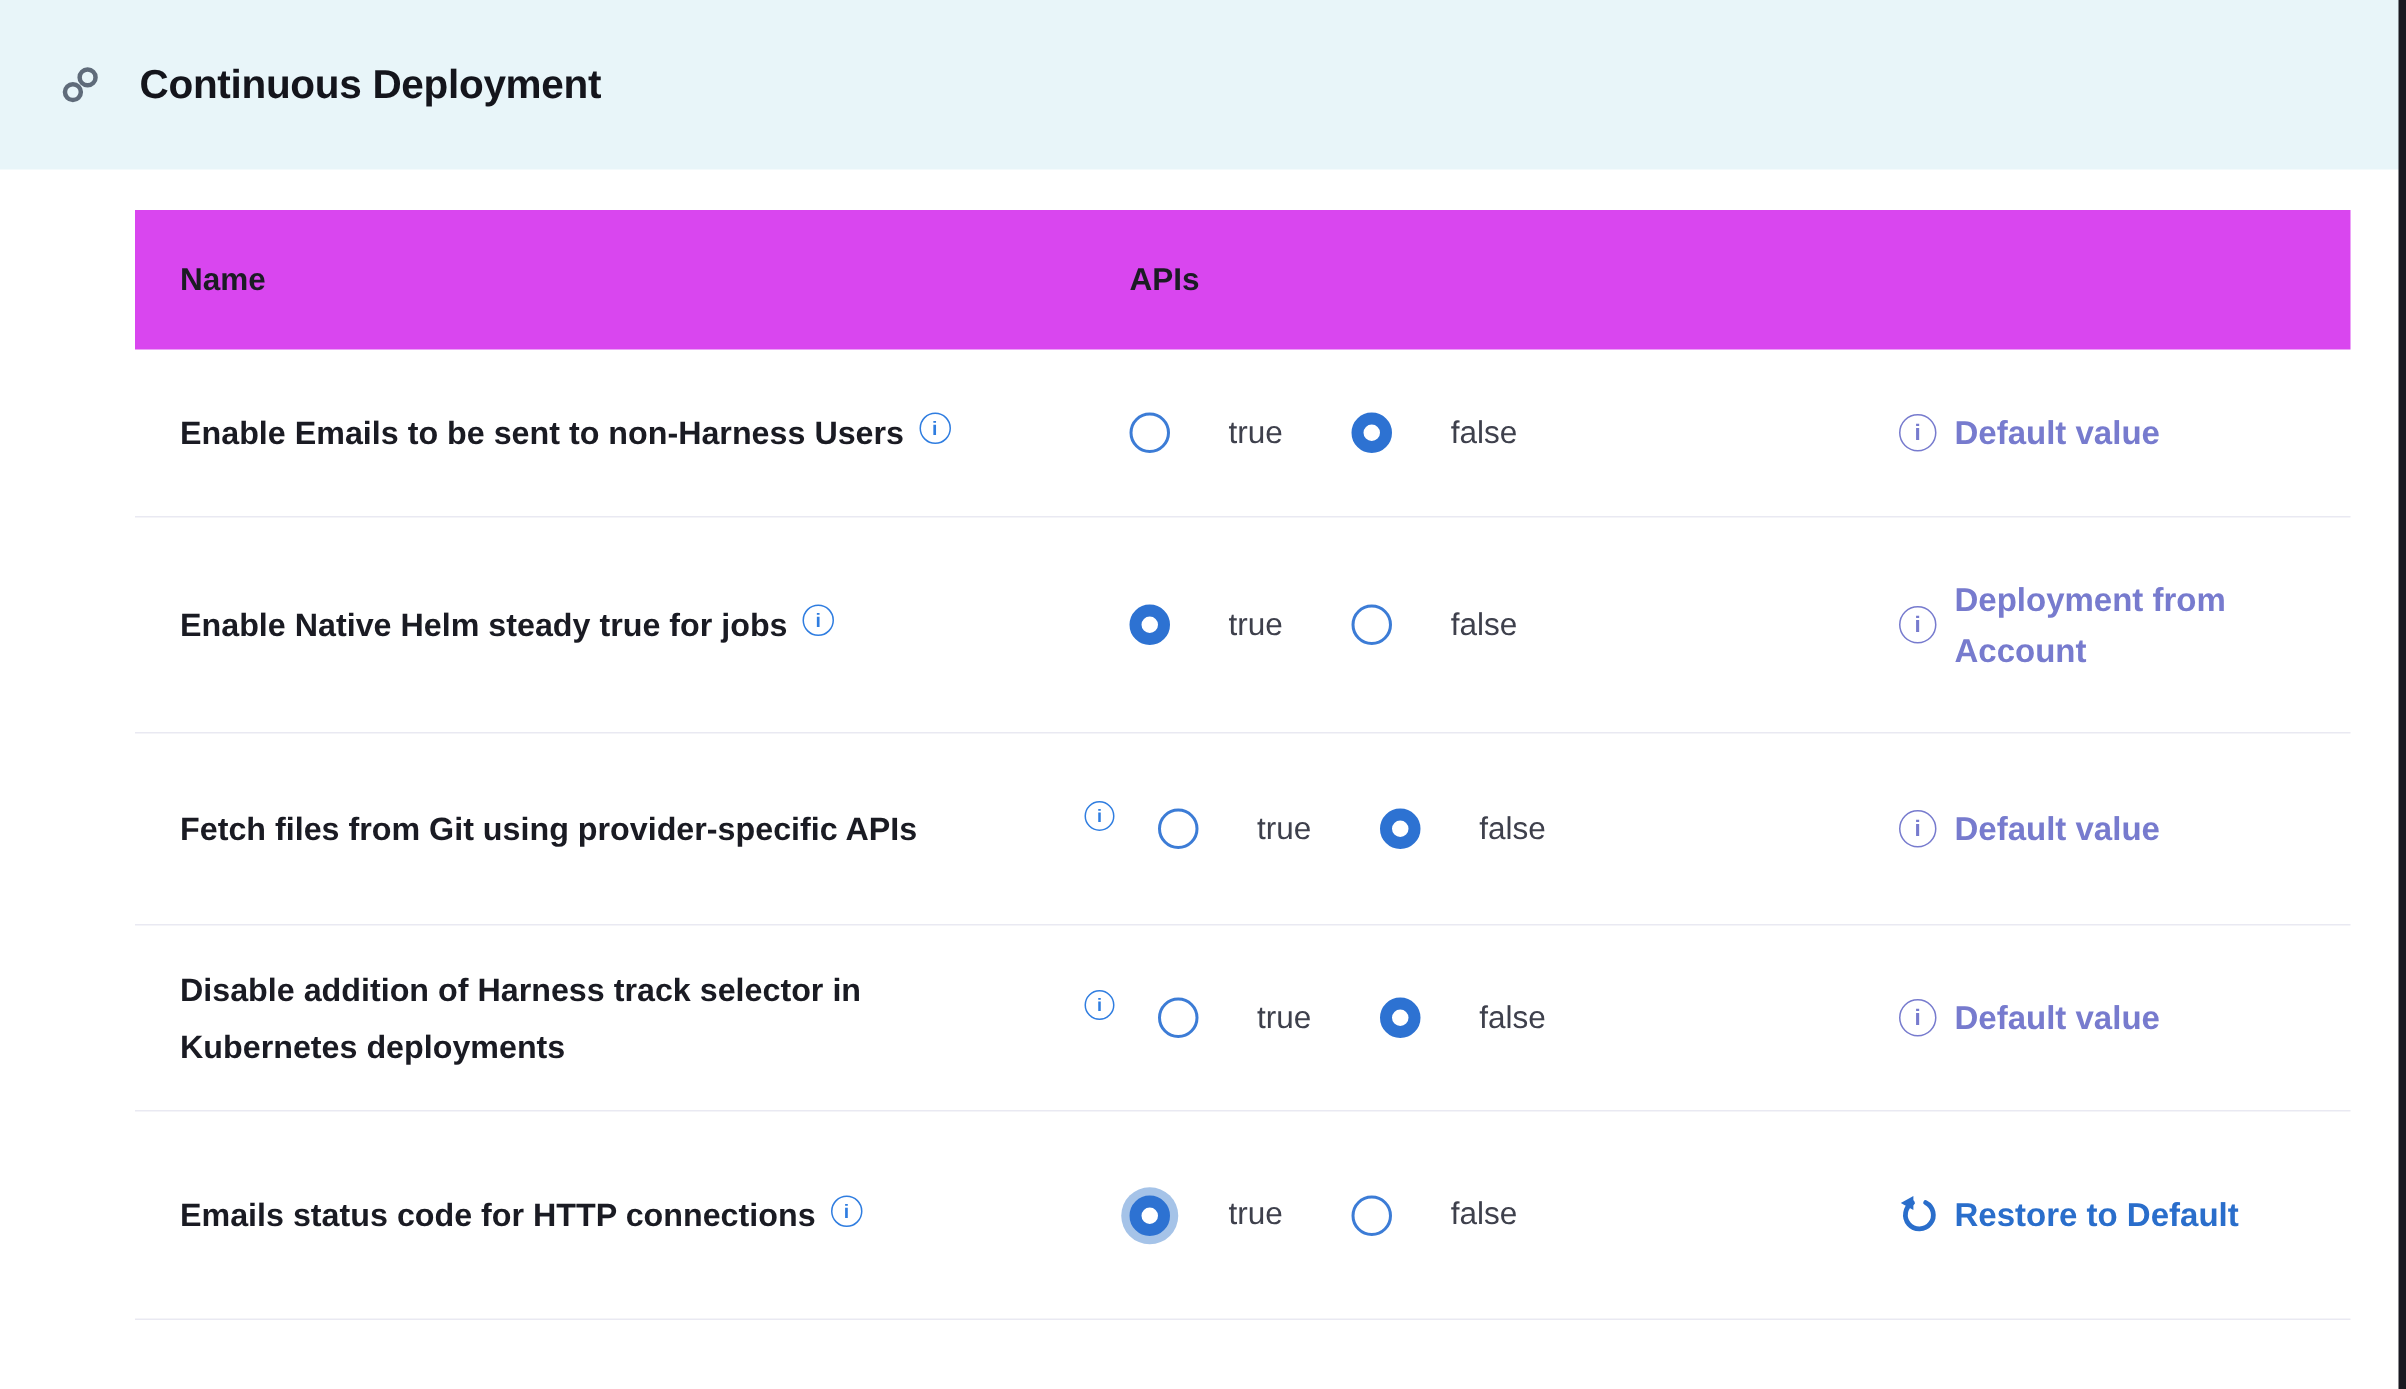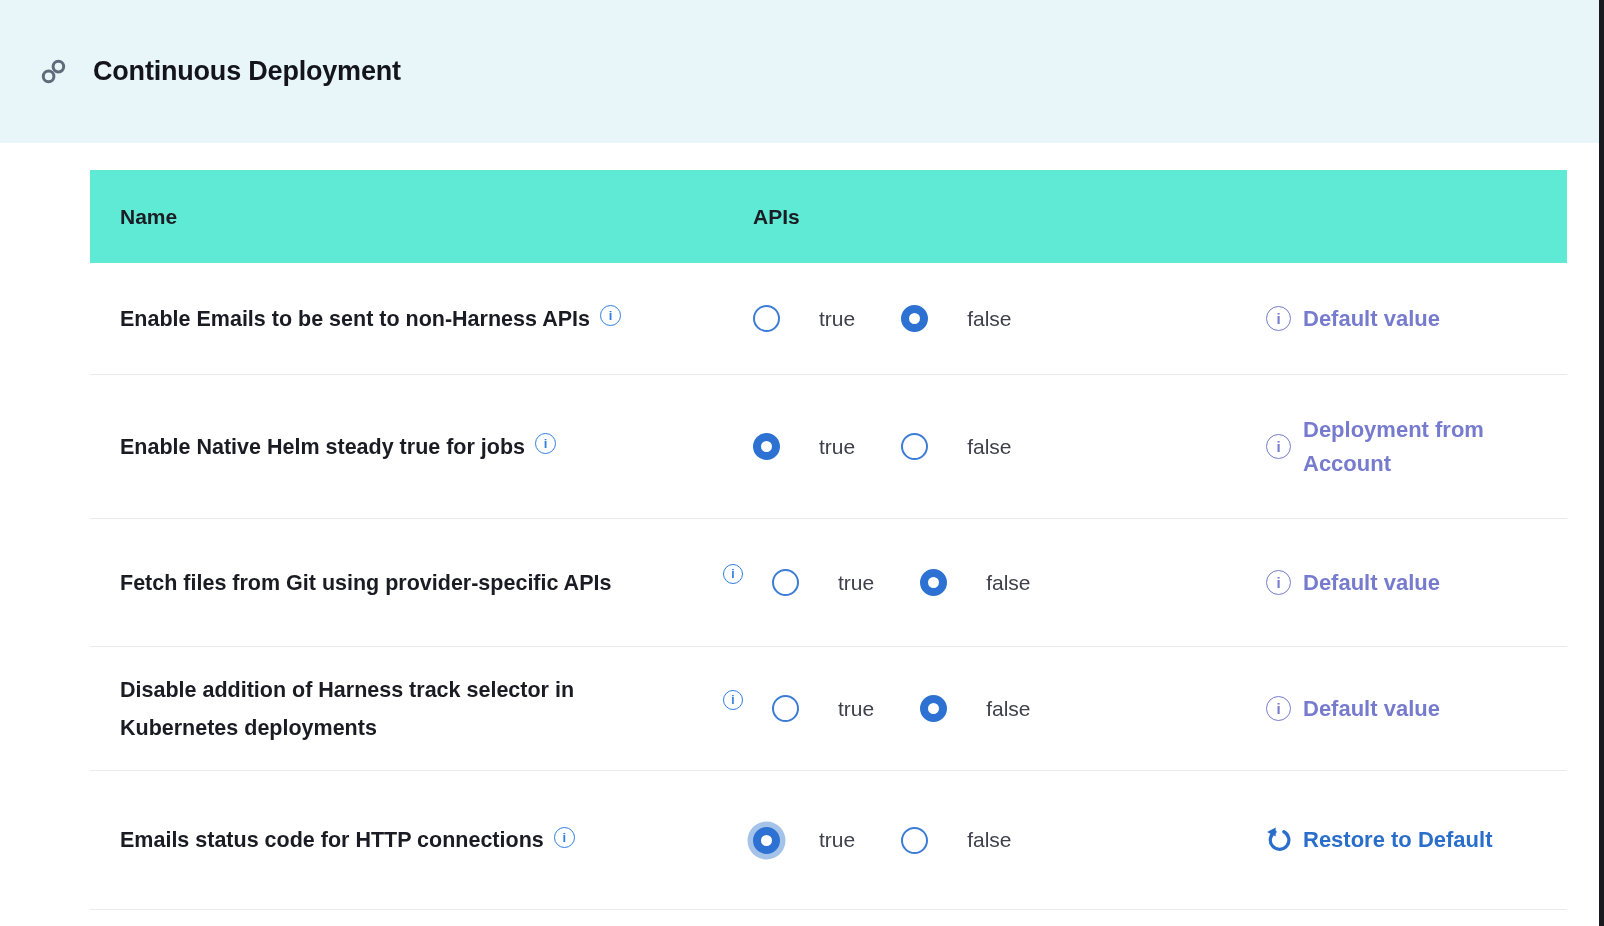--- a/index.html
+++ b/index.html
@@ -6,34 +6,34 @@
   html,body { margin:0; padding:0; }
   body {
     width:1604px; height:926px; overflow:hidden;
     background:#ffffff;
     font-family:"Liberation Sans","DejaVu Sans",sans-serif;
     position:relative;
   }
 
   
   .section-header {
-    height:143px; background:#e8f5f9;
+    height:113px; background:#e8f5f9;
     display:flex; align-items:center;
     padding-left:40px;
   }
   .link-icon { display:inline-flex; margin-right:26px; }
   .section-title {
     margin:0; font-size:27px; font-weight:700; color:#14151c;
     letter-spacing:-0.2px;
   }
 
   
   .settings-table { margin:27px 0 0 90px; width:1477px; }
   .thead {
-    height:93px; background:#5eead4;
+    height:93px; background:#d946ef;
     display:grid; grid-template-columns:633px 502px auto;
     align-items:center; padding-left:30px;
   }
   .col-header { font-size:21px; font-weight:600; color:#1b1c24; }
 
   .row {
     display:grid; grid-template-columns:633px 502px auto;
     align-items:center; padding-left:30px;
     border-bottom:1px solid #e9e9f2;
   }
@@ -121,21 +121,21 @@
     <div class="thead">
       <div class="col-header">Name</div>
       <div class="col-header">APIs</div>
       <div class="col-header"></div>
     </div>
 
     <div class="tbody">
 
       <div class="row info-after-name">
         <div class="cell-name">
-          <span class="name-label">Enable Emails to be sent to non-Harness APIs</span>
+          <span class="name-label">Enable Emails to be sent to non-Harness Users</span>
           <span class="info-badge name-info">i</span>
         </div>
         <div class="cell-value">
 
           <span class="radio"></span>
           <span class="radio-label">true</span>
           <span class="radio selected"></span>
           <span class="radio-label">false</span>
         </div>
         <div class="cell-status" data-type="default">

